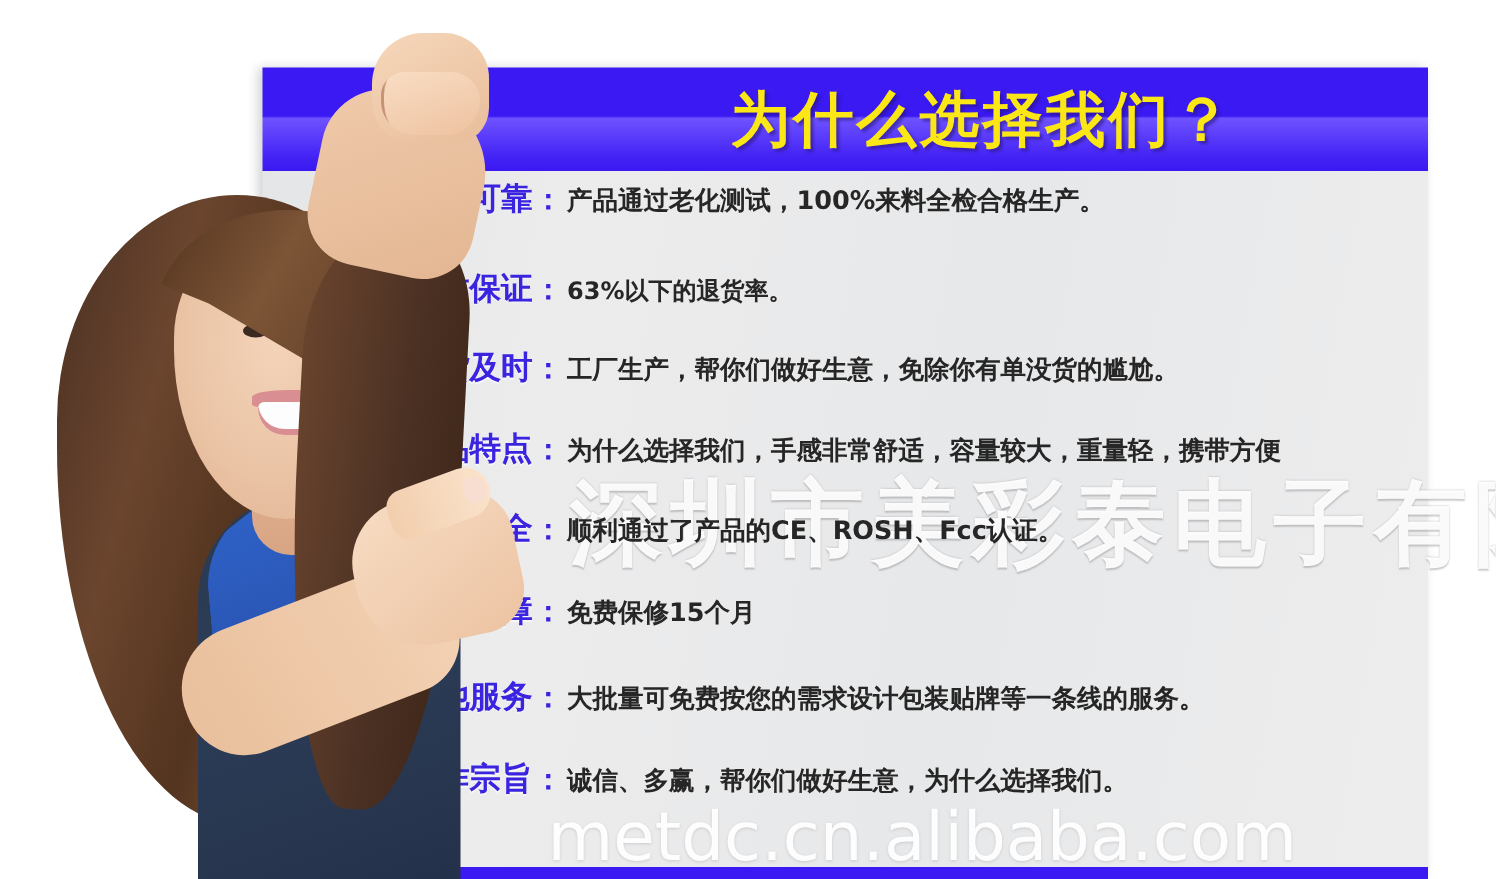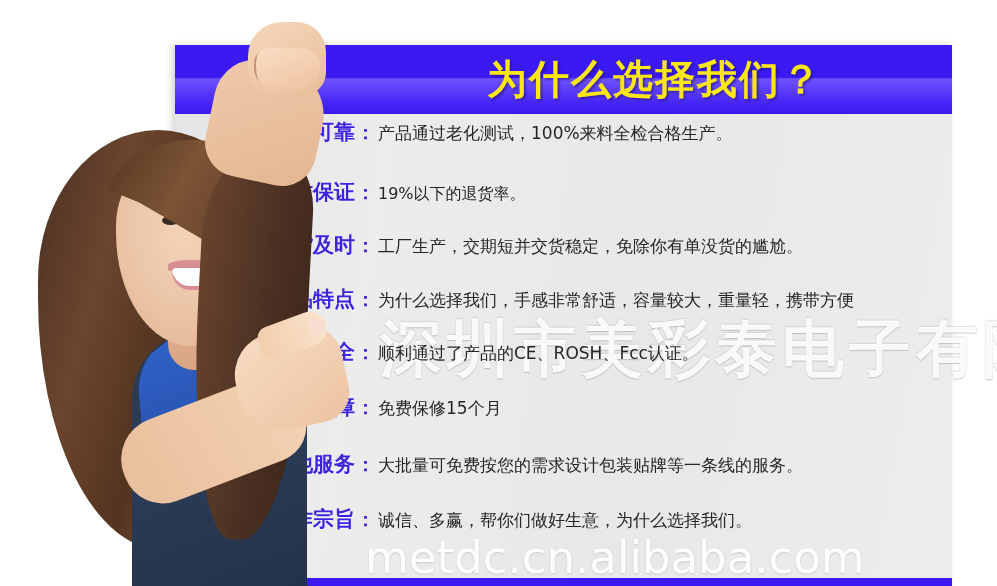--- a/index.html
+++ b/index.html
@@ -167,21 +167,21 @@
   }
   .txt {
     position:absolute; left:96px; top:4px; right:10px;
     white-space:nowrap; line-height:28px;
   }
   .lbl {
     font-size:21px; font-weight:bold; color:#3b24e0;
     text-shadow:0 1px 0 rgba(255,255,255,.6);
   }
   .colon { font-size:19px; font-weight:bold; color:#3b24e0; padding:0 3px 0 1px; }
-  .desc { font-size:17px; color:#262626; }
+  .desc { font-size:17px; color:#262626;font-weight:bold; }
   .desc.small { font-size:16px; }
 </style>
 </head>
 <body>
 
 <div id="stage">
 
   <div class="board">
 
     <div class="board-banner">
@@ -195,28 +195,28 @@
       <div class="row" style="height:60px">
         <span class="cb"></span>
         <span class="txt">
           <span class="lbl">安全可靠</span><span class="colon">：</span><span class="desc">产品通过老化测试，100%来料全检合格生产。</span>
         </span>
       </div>
 
       <div class="row" style="height:53px">
         <span class="cb"></span>
         <span class="txt">
-          <span class="lbl">品质保证</span><span class="colon">：</span><span class="desc small">19%以下的退货率。</span>
+          <span class="lbl">品质保证</span><span class="colon">：</span><span class="desc small">63%以下的退货率。</span>
         </span>
       </div>
 
       <div class="row" style="height:54px">
         <span class="cb"></span>
         <span class="txt">
-          <span class="lbl">供货及时</span><span class="colon">：</span><span class="desc">工厂生产，交期短并交货稳定，免除你有单没货的尴尬。</span>
+          <span class="lbl">供货及时</span><span class="colon">：</span><span class="desc">工厂生产，帮你们做好生意，免除你有单没货的尴尬。</span>
         </span>
       </div>
 
       <div class="row" style="height:53px">
         <span class="cb"></span>
         <span class="txt">
           <span class="lbl">产品特点</span><span class="colon">：</span><span class="desc">为什么选择我们，手感非常舒适，容量较大，重量轻，携带方便</span>
         </span>
       </div>
 

